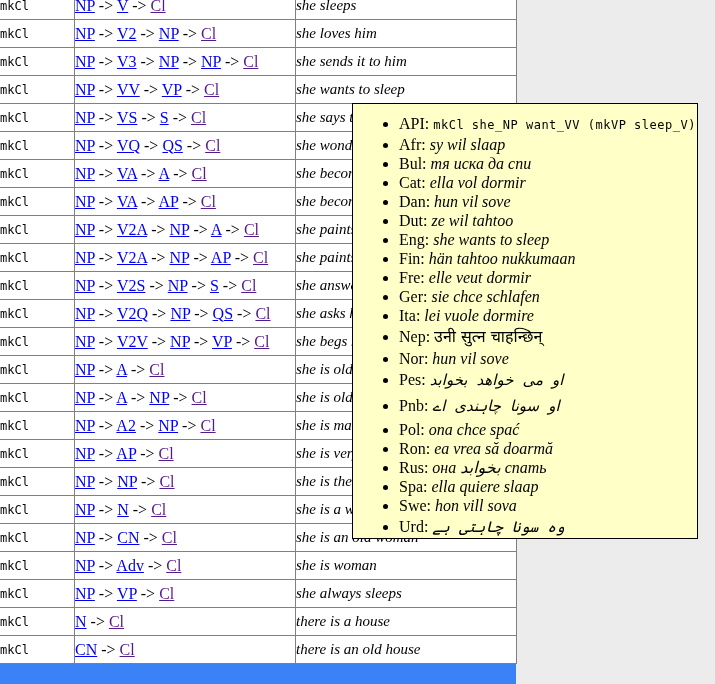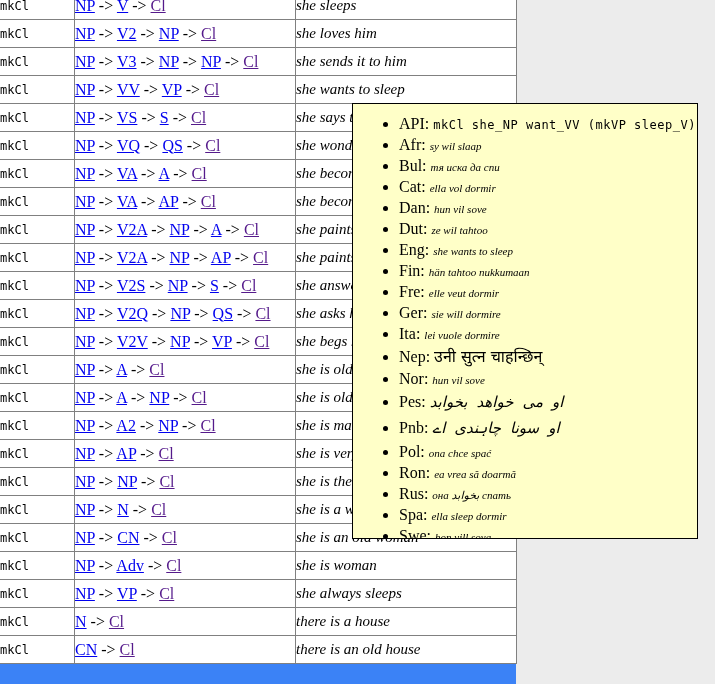--- a/index.html
+++ b/index.html
@@ -18,21 +18,21 @@
   td.rule .arrow{color:#000;}
   td.rule a{text-decoration:underline;color:var(--link);cursor:pointer;}
   td.rule a.visited{color:var(--visited);}
   td.ex{font-style:italic;font-size:15px;color:#000;padding-left:7px;}
   .tooltip{position:absolute;left:352px;top:103px;width:346px;height:436px;background:var(--tooltip-bg);
     border:1.5px solid var(--tooltip-border);z-index:5;padding:10px 4px 0 5px;overflow:hidden;}
   .tooltip ul{margin:0;padding:0 0 0 41px;list-style:disc outside;}
   .tooltip li{font-size:16px;line-height:19px;color:#000;white-space:nowrap;}
   .tooltip li.tall{padding:2px 0 3px 0;}
   .lang-label{color:#000;font-family:Liberation Serif, serif;}
-  .val-italic{font-style:italic;font-size:11px;}
+  .val-italic{font-style:italic;font-size:16px;}
   .val-code{font-family:"DejaVu Sans Mono","Liberation Mono",monospace;font-size:12px;letter-spacing:0.5px;}
   .val-deva{font-size:16px;font-family:"DejaVu Sans","Liberation Serif",serif;margin-top:43px;}
   .val-rtl{font-style:italic;font-size:15px;font-family:Liberation Mono, monospace;}
 </style>
 </head>
 <body>
 
 <div class="stage">
   <div class="side-gutter"></div>
   <table class="rules">
@@ -168,27 +168,27 @@
     <ul id="tooltip-list">
         <li class=""><span class="lang-label">API: </span><span class="val-code">mkCl she_NP want_VV (mkVP sleep_V)</span></li>
         <li class=""><span class="lang-label">Afr: </span><span class="val-italic">sy wil slaap</span></li>
         <li class=""><span class="lang-label">Bul: </span><span class="val-italic">тя иска да спи</span></li>
         <li class=""><span class="lang-label">Cat: </span><span class="val-italic">ella vol dormir</span></li>
         <li class=""><span class="lang-label">Dan: </span><span class="val-italic">hun vil sove</span></li>
         <li class=""><span class="lang-label">Dut: </span><span class="val-italic">ze wil tahtoo</span></li>
         <li class=""><span class="lang-label">Eng: </span><span class="val-italic">she wants to sleep</span></li>
         <li class=""><span class="lang-label">Fin: </span><span class="val-italic">hän tahtoo nukkumaan</span></li>
         <li class=""><span class="lang-label">Fre: </span><span class="val-italic">elle veut dormir</span></li>
-        <li class=""><span class="lang-label">Ger: </span><span class="val-italic">sie will dormire</span></li>
+        <li class=""><span class="lang-label">Ger: </span><span class="val-italic">sie chce schlafen</span></li>
         <li class=""><span class="lang-label">Ita: </span><span class="val-italic">lei vuole dormire</span></li>
         <li class="tall"><span class="lang-label">Nep: </span><span class="val-deva">उनी सुत्न चाहन्छिन्</span></li>
         <li class=""><span class="lang-label">Nor: </span><span class="val-italic">hun vil sove</span></li>
         <li class="tall"><span class="lang-label">Pes: </span><span class="val-rtl" dir="rtl">او می خواهد بخوابد</span></li>
         <li class="tall"><span class="lang-label">Pnb: </span><span class="val-rtl" dir="rtl">او سونا چاہندی اے</span></li>
         <li class=""><span class="lang-label">Pol: </span><span class="val-italic">ona chce spać</span></li>
         <li class=""><span class="lang-label">Ron: </span><span class="val-italic">ea vrea să doarmă</span></li>
         <li class=""><span class="lang-label">Rus: </span><span class="val-italic">она بخوابد спать</span></li>
-        <li class=""><span class="lang-label">Spa: </span><span class="val-italic">ella sleep dormir</span></li>
+        <li class=""><span class="lang-label">Spa: </span><span class="val-italic">ella quiere slaap</span></li>
         <li class=""><span class="lang-label">Swe: </span><span class="val-italic">hon vill sova</span></li>
         <li class="tall"><span class="lang-label">Urd: </span><span class="val-rtl" dir="rtl">وہ سونا چاہتی ہے</span></li>
       </ul>
   </div>
 </div>
 
 </body></html>

